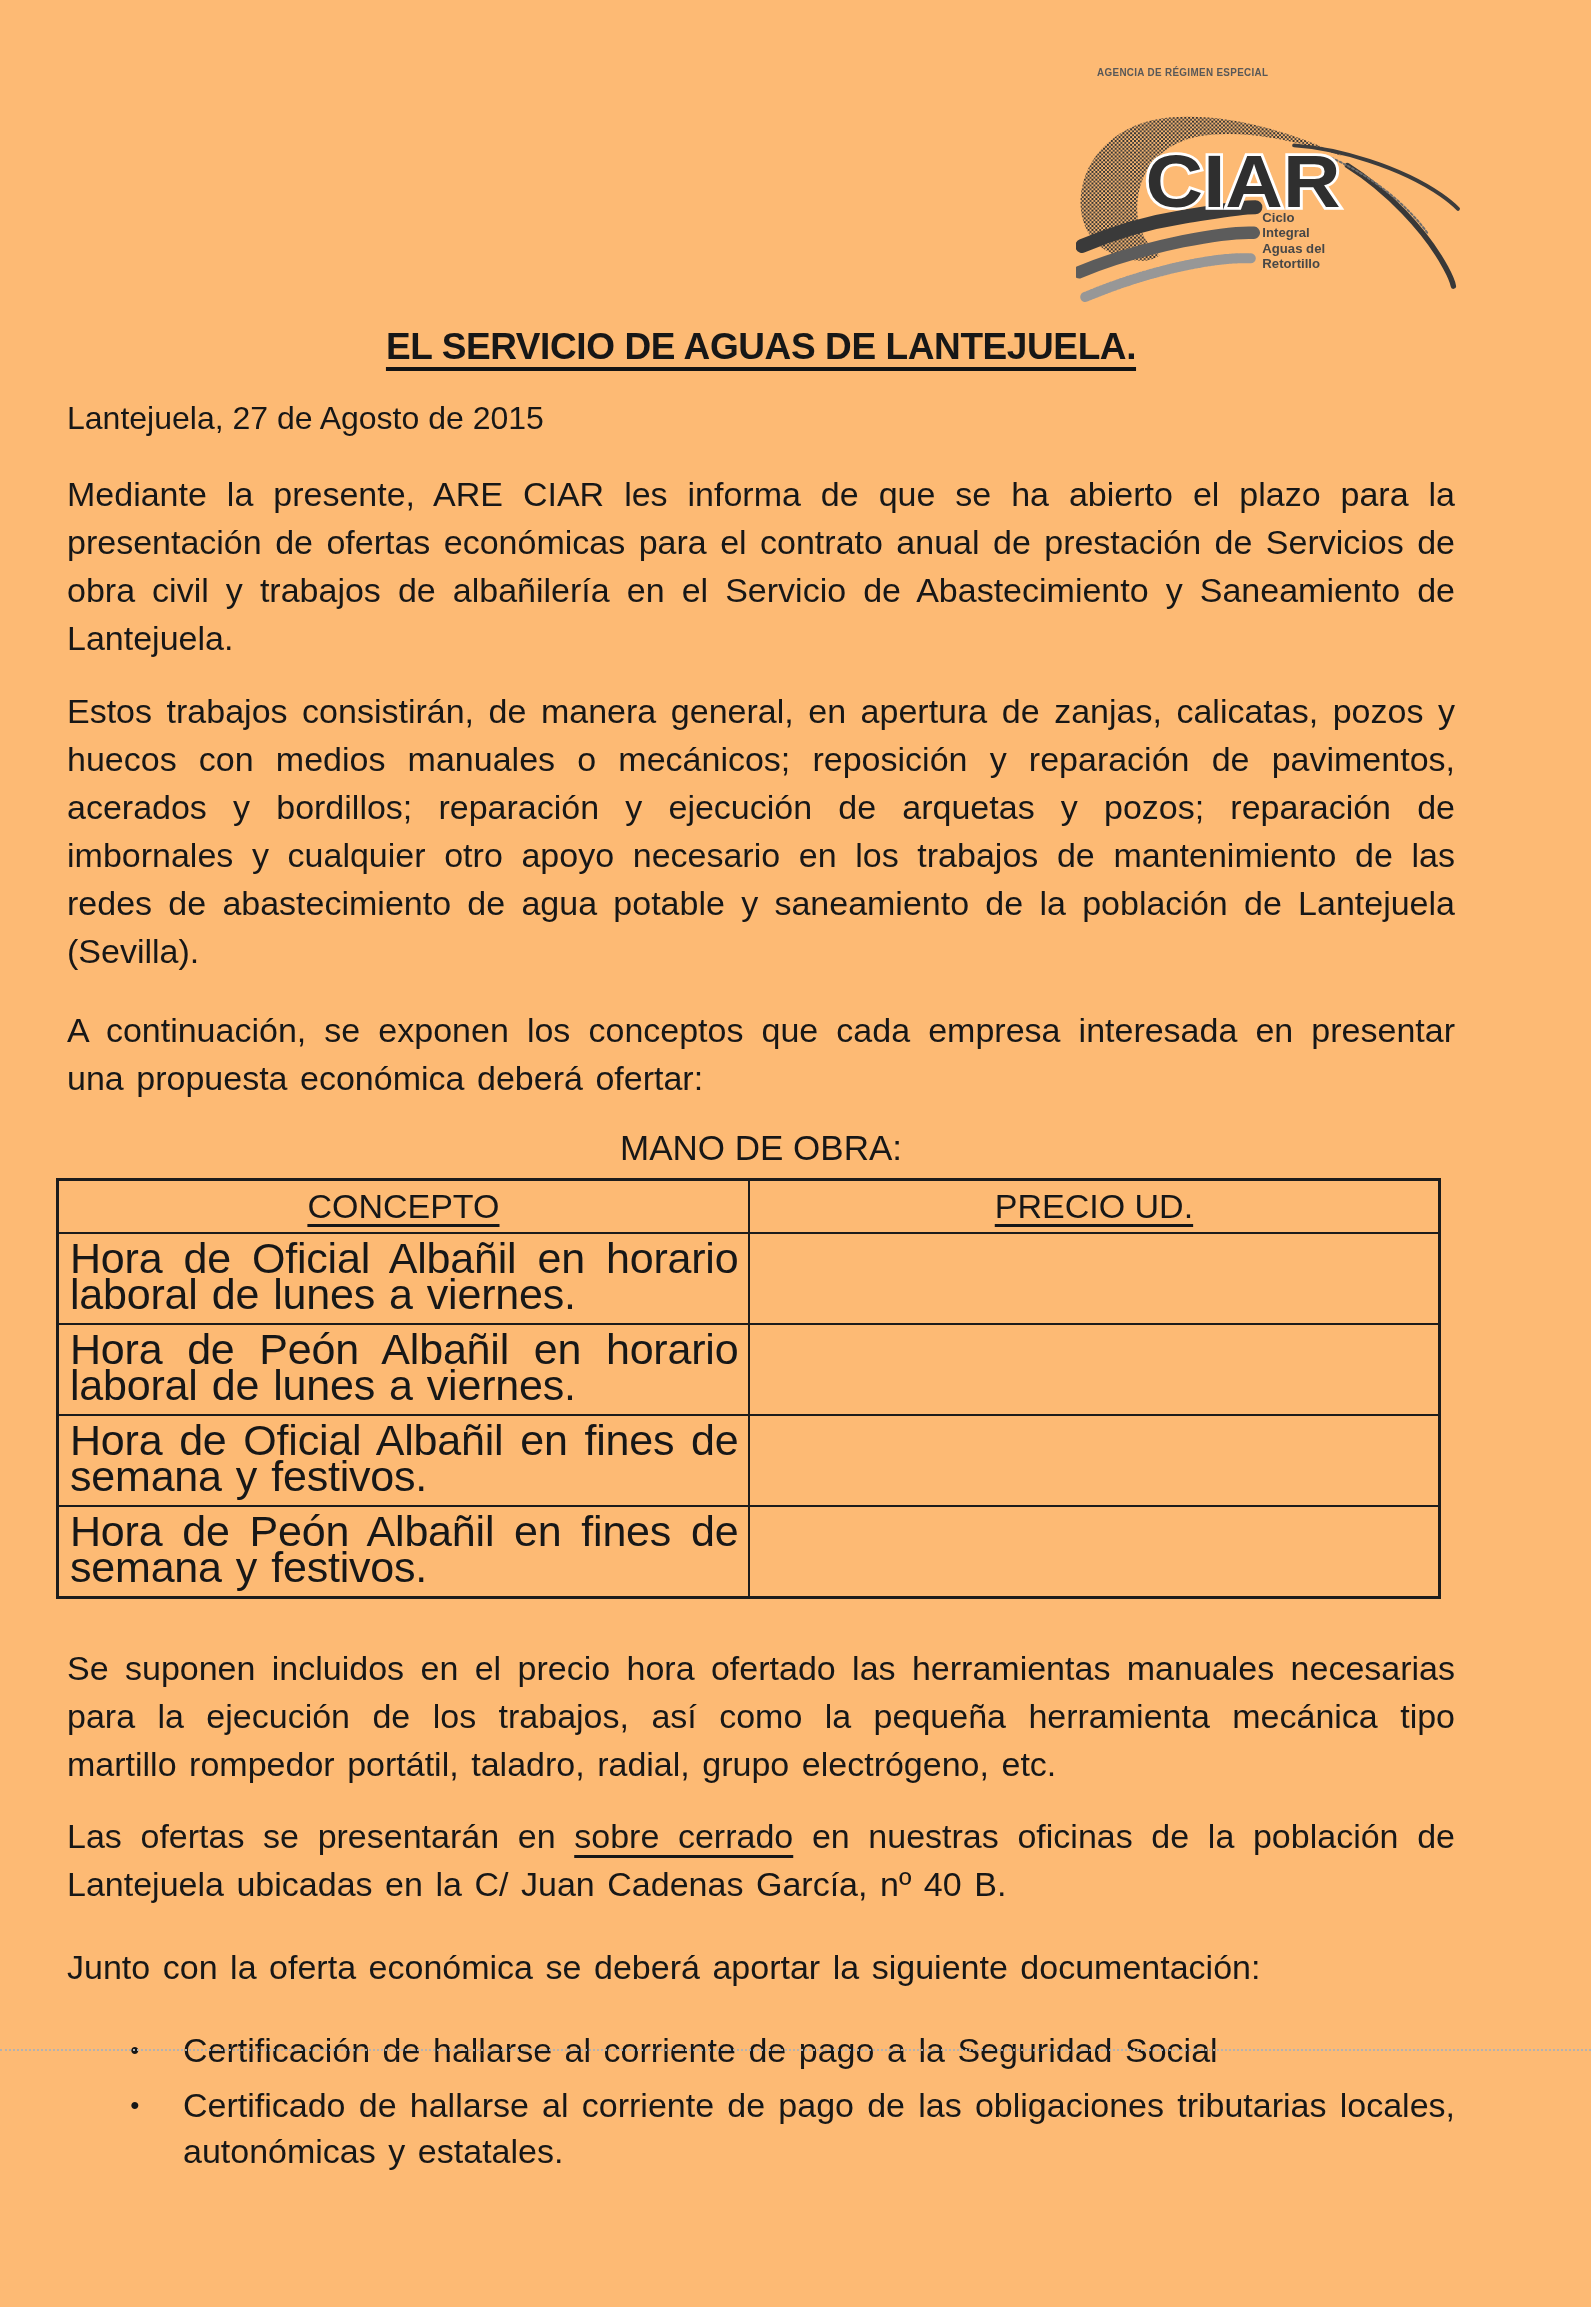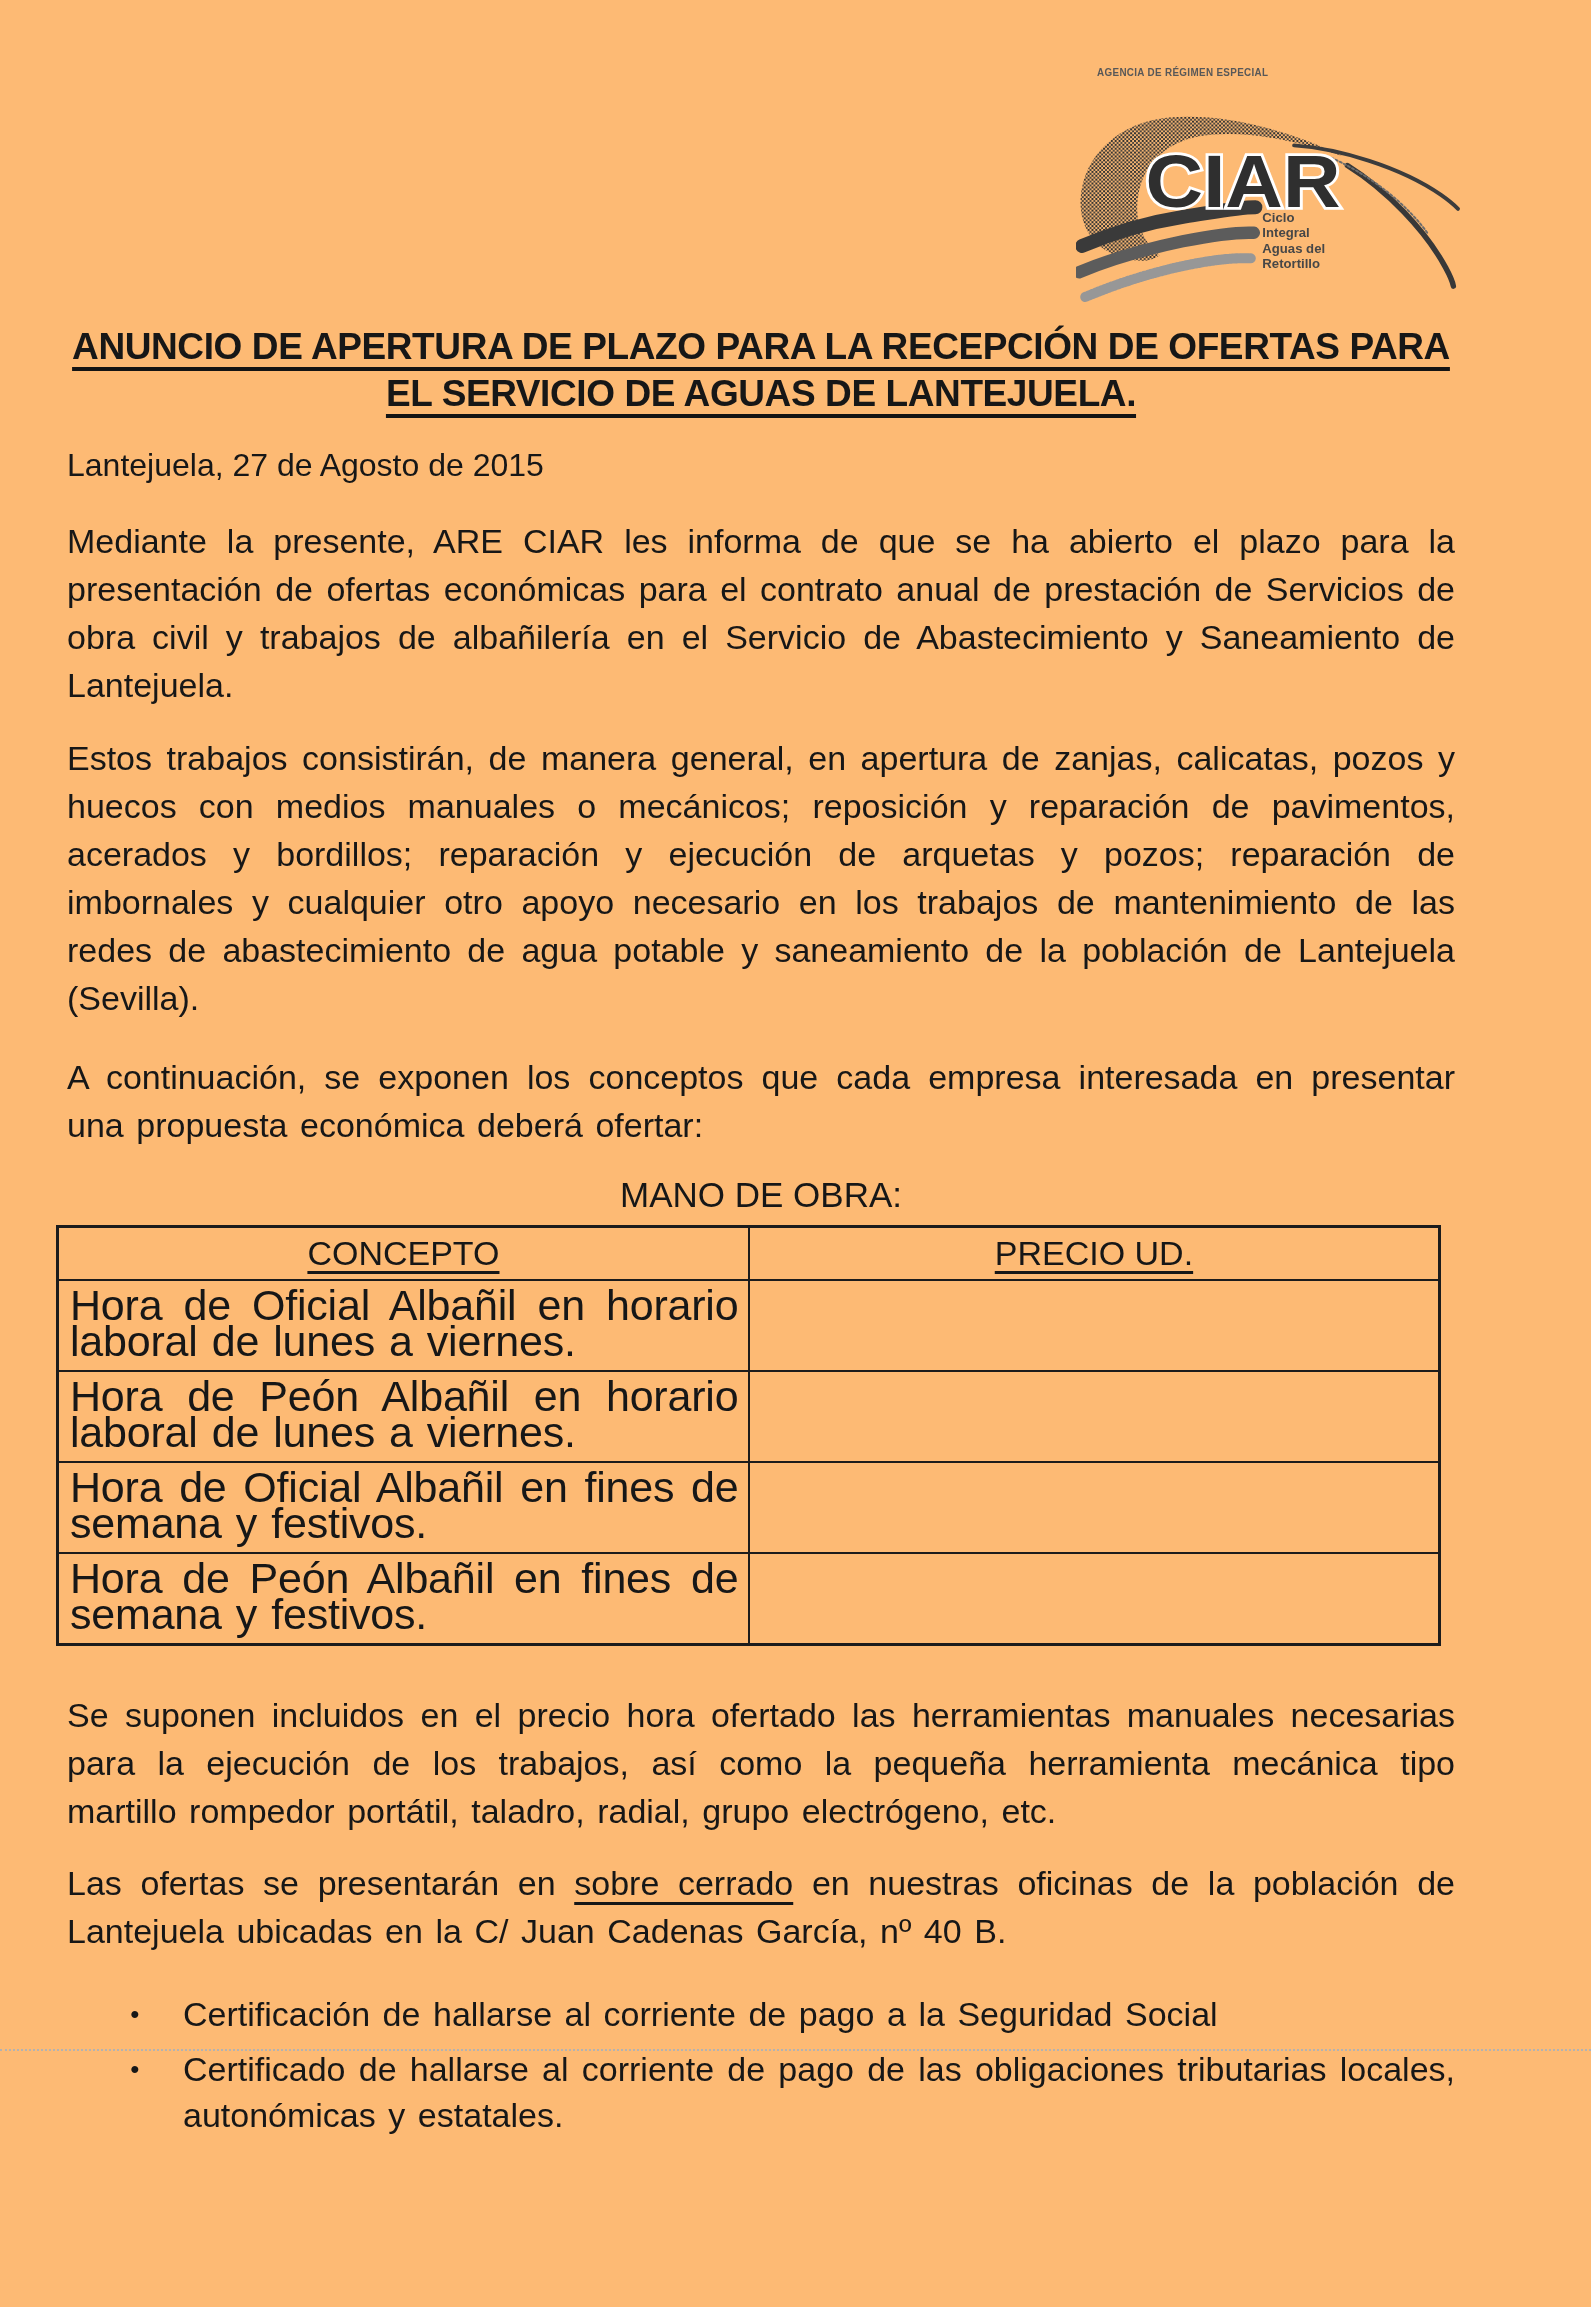--- a/index.html
+++ b/index.html
@@ -120,21 +120,20 @@
 
     <text x="90" y="162" font-size="95" font-weight="bold" textLength="252" lengthAdjust="spacingAndGlyphs" fill="#2f2f2f" stroke="#ffffff" stroke-width="7" paint-order="stroke" style="font-family:'Liberation Sans',sans-serif">CIAR</text>
 
     <text x="241" y="181" font-size="17" font-weight="bold" fill="#474747" style="font-family:'Liberation Sans',sans-serif">Ciclo</text>
     <text x="241" y="201" font-size="17" font-weight="bold" fill="#474747" style="font-family:'Liberation Sans',sans-serif">Integral</text>
     <text x="241" y="221" font-size="17" font-weight="bold" fill="#474747" style="font-family:'Liberation Sans',sans-serif">Aguas del</text>
     <text x="241" y="241" font-size="17" font-weight="bold" fill="#474747" style="font-family:'Liberation Sans',sans-serif">Retortillo</text>
   </svg>
 
   <div class="title-block">
-    <div><span class="title-line">ANUNCIO DE APERTURA DE PLAZO PARA LA RECEPCIÓN DE OFERTAS PARA</span></div>
     <div><span class="title-line">EL SERVICIO DE AGUAS DE LANTEJUELA.</span></div>
   </div>
 
   <div class="dateline">Lantejuela, 27 de Agosto de 2015</div>
 
   <p class="para p1">Mediante la presente, ARE CIAR les informa de que se ha abierto el plazo para la presentación de ofertas económicas para el contrato anual de prestación de Servicios de obra civil y trabajos de albañilería en el Servicio de Abastecimiento y Saneamiento de Lantejuela.</p>
   <p class="para p2">Estos trabajos consistirán, de manera general, en apertura de zanjas, calicatas, pozos y huecos con medios manuales o mecánicos; reposición y reparación de pavimentos, acerados y bordillos; reparación y ejecución de arquetas y pozos; reparación de imbornales y cualquier otro apoyo necesario en los trabajos de mantenimiento de las redes de abastecimiento de agua potable y saneamiento de la población de Lantejuela (Sevilla).</p>
   <p class="para p3">A continuación, se exponen los conceptos que cada empresa interesada en presentar una propuesta económica deberá ofertar:</p>
 
   <div class="section-heading">MANO DE OBRA:</div>
@@ -165,20 +164,21 @@
       </tr>
     </tbody>
   </table>
 
   <p class="para p4">Se suponen incluidos en el precio hora ofertado las herramientas manuales necesarias para la ejecución de los trabajos, así como la pequeña herramienta mecánica tipo martillo rompedor portátil, taladro, radial, grupo electrógeno, etc.</p>
 
   <p class="para p5">
     <span>Las ofertas se presentarán en </span><span class="u-inline">sobre cerrado</span><span> en nuestras oficinas de la población de Lantejuela ubicadas en la C/ Juan Cadenas García, nº 40 B.</span>
   </p>
 
+  <p class="para p6">Junto con la oferta económica se deberá aportar la siguiente documentación:</p>
 
   <div class="bullet-list">
     <div class="bullet-row">
       <span class="bullet-dot">•</span>
       <span class="bullet-text">Certificación de hallarse al corriente de pago a la Seguridad Social</span>
     </div>
     <div class="bullet-row">
       <span class="bullet-dot">•</span>
       <span class="bullet-text">Certificado de hallarse al corriente de pago de las obligaciones tributarias locales, autonómicas y estatales.</span>
     </div>

